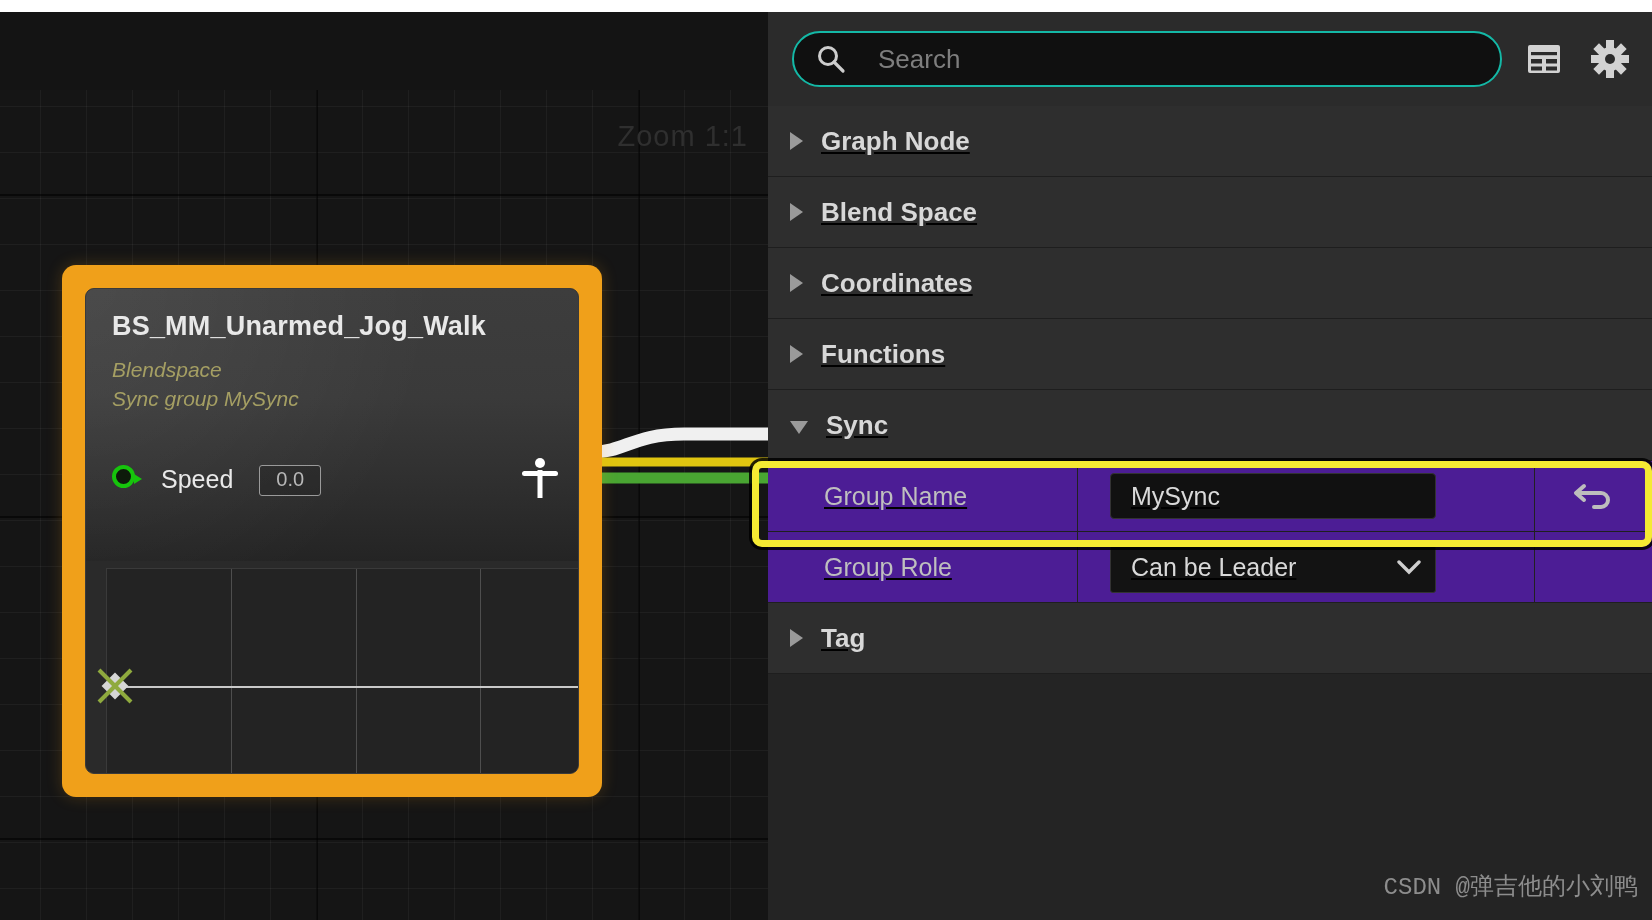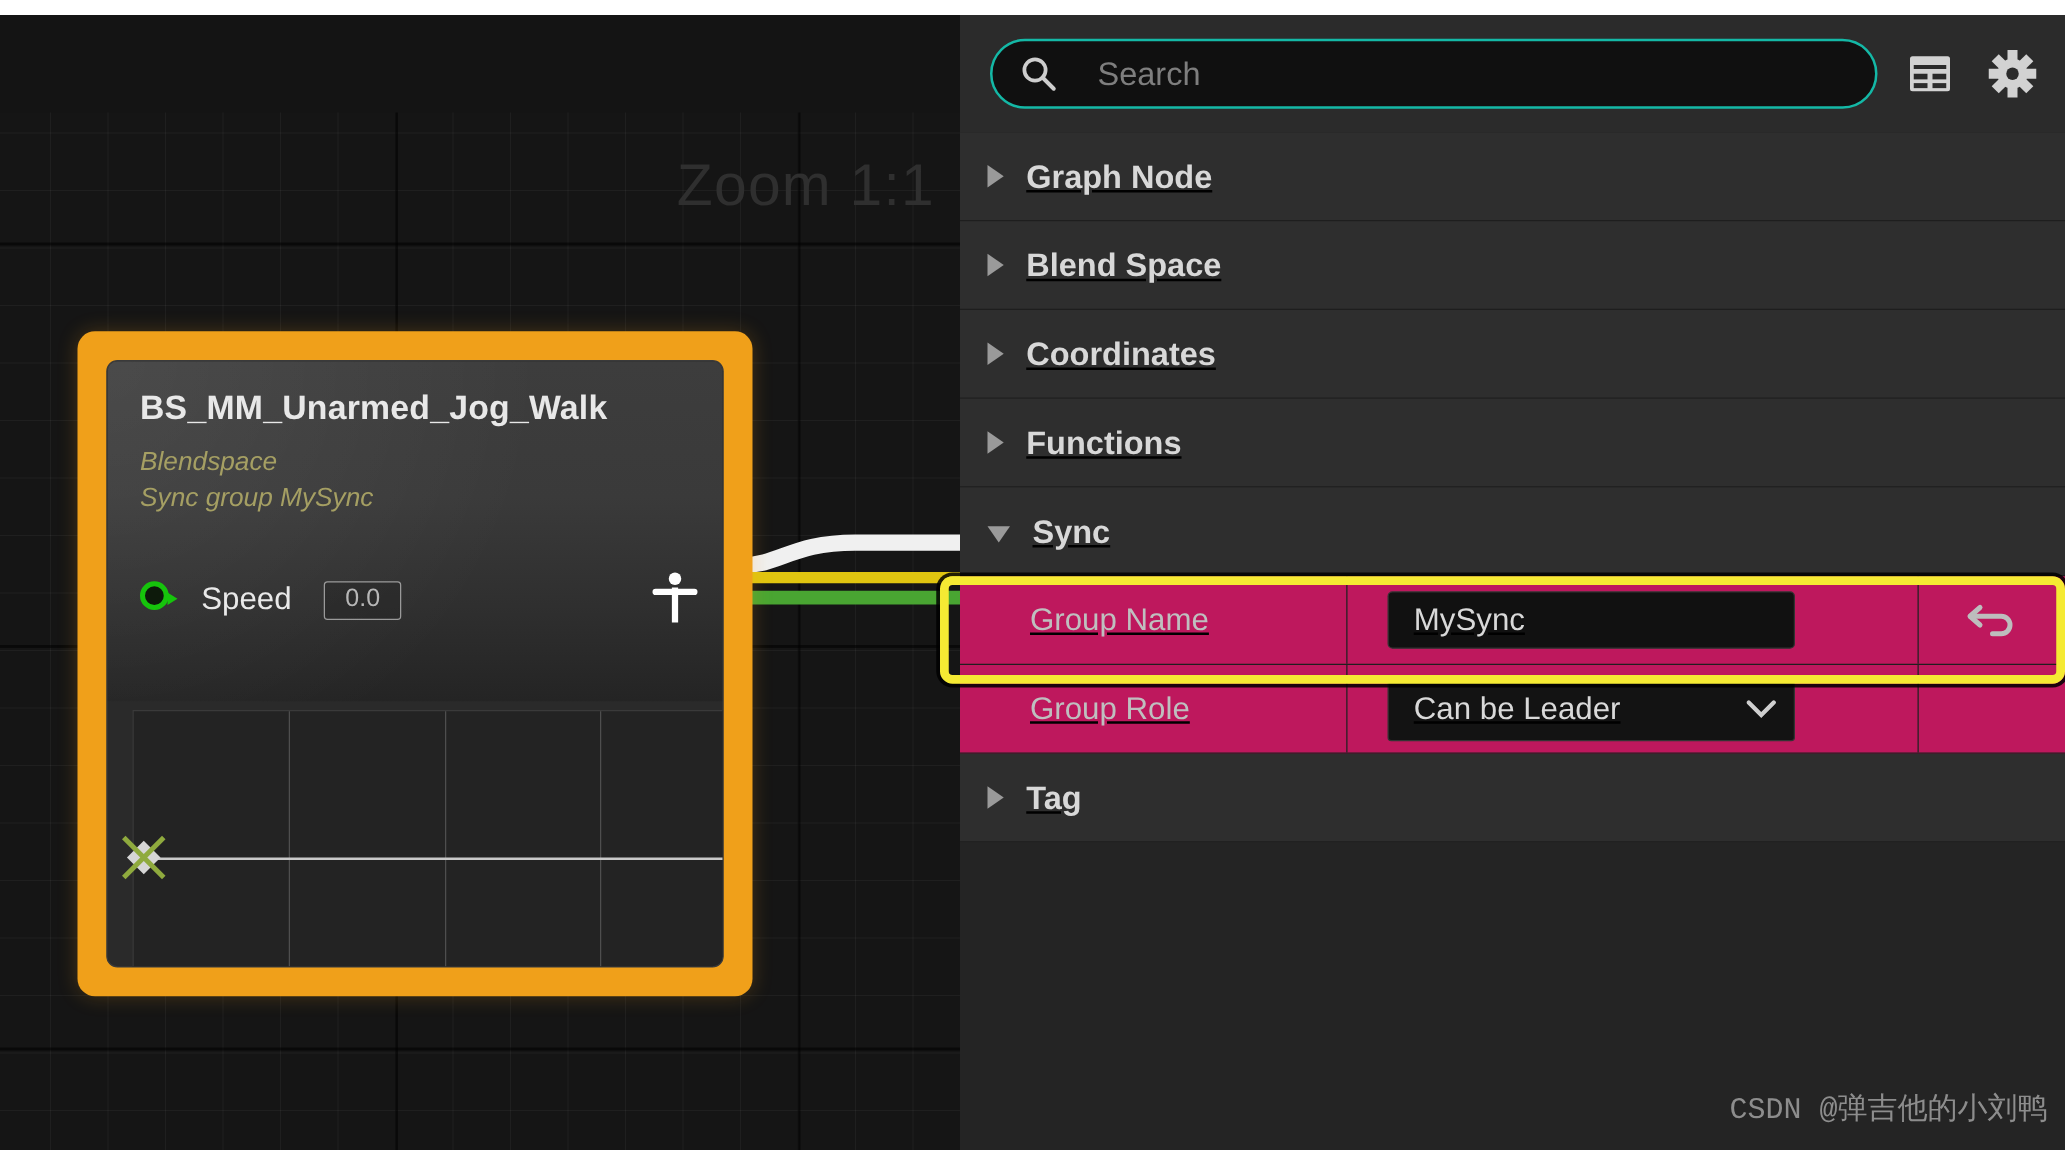--- a/index.html
+++ b/index.html
@@ -34,21 +34,21 @@
     background-size: 322px 322px;
     background-position: -6px -140px;
   }
   
   .graph-topband {
     position: absolute; left:0; top:0; width: 100%; height: 78px;
     background: #141414;
   }
   .zoom-label {
     position: absolute; right: 64px; top: 108px;
-    font-size: 47px; font-weight: 400;
+    font-size: 29px; font-weight: 400;
     color: #2f2f2f;
     letter-spacing: 1px;
     white-space: nowrap;
     text-align: center;
   }
 
   
   .bp-node {
     position: absolute; left: 62px; top: 253px;
     width: 540px; height: 532px;
@@ -191,21 +191,21 @@
   .cat-arrow.expanded {
     border-top: 13px solid #9a9a9a;
     border-left: 9px solid transparent;
     border-right: 9px solid transparent;
     margin-top: 4px;
   }
   .cat-label { font-size: 26px; font-weight: bold; color: #d8d8d8; }
 
   .prop-row {
     height: 71px; display: flex; align-items: center;
-    background: #be185d;
+    background: #4c1d95;
     border-bottom: 1px solid #1f1f1f;
     position: relative;
   }
   .prop-name {
     width: 310px; padding-left: 56px;
     font-size: 25px; color: #bfbfbf;
     border-right: 1px solid #212121; height: 100%;
     display: flex; align-items: center;
   }
   .prop-value {

